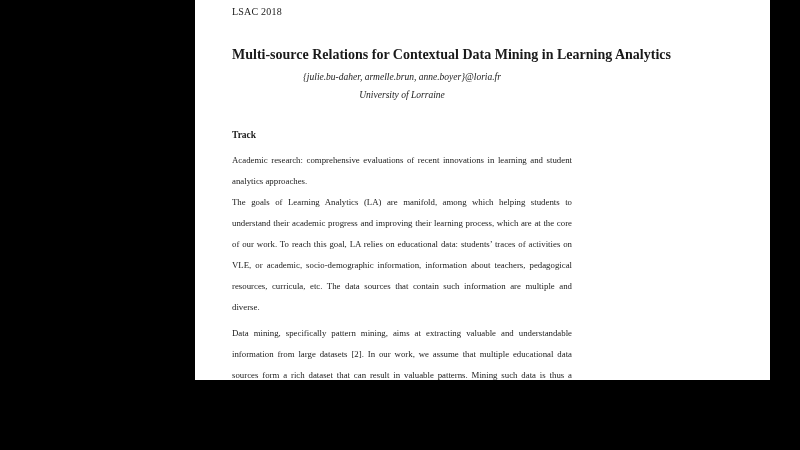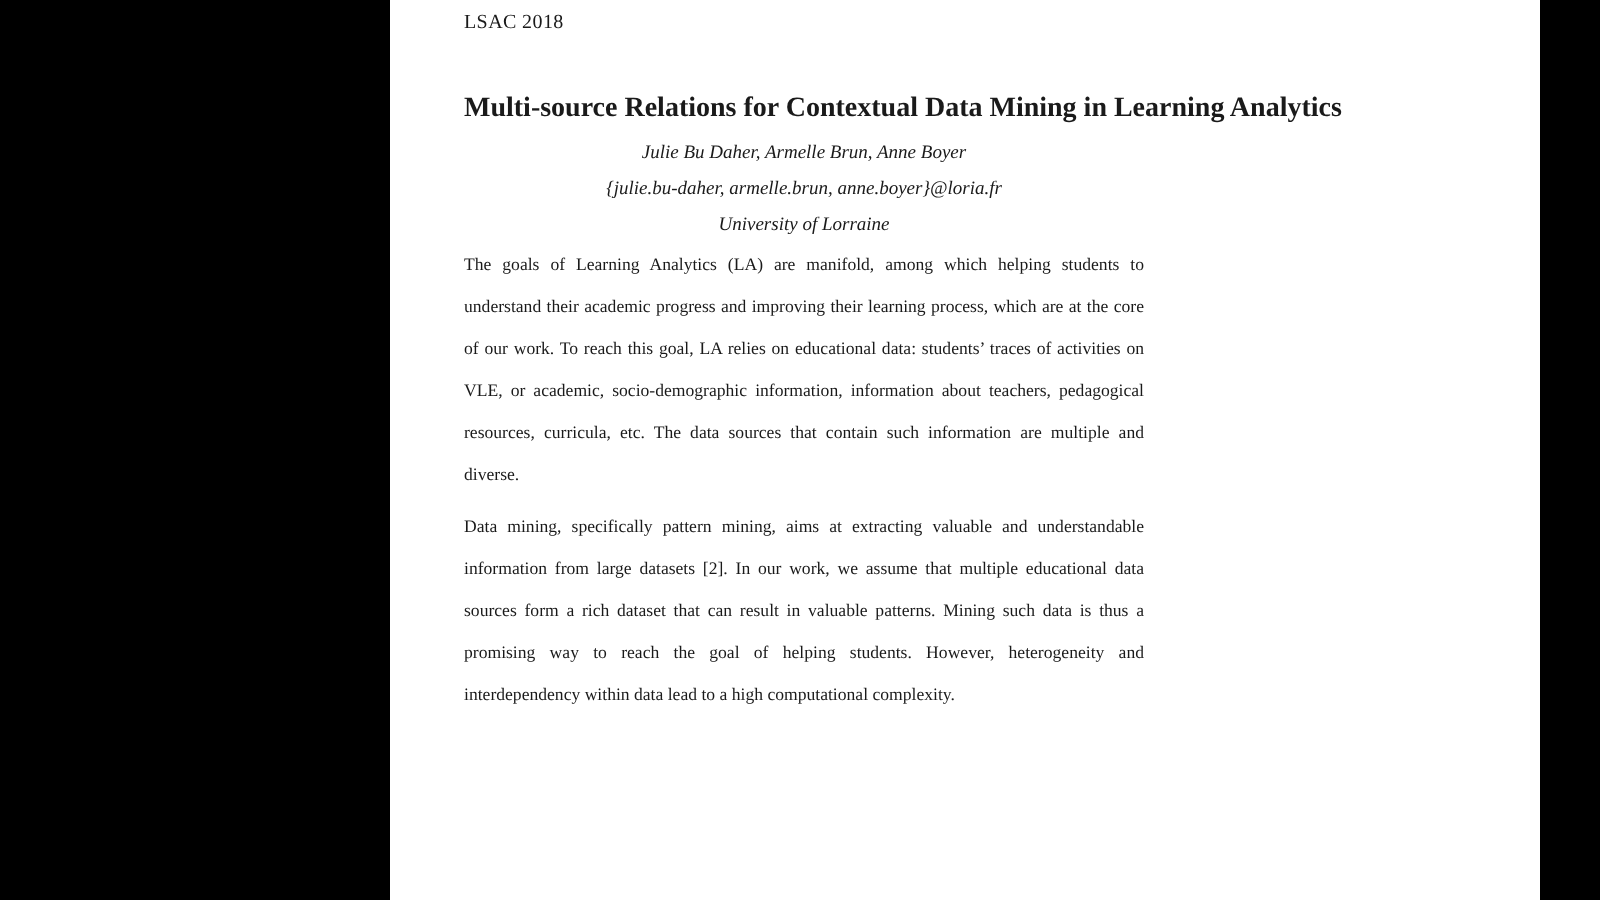--- a/index.html
+++ b/index.html
@@ -14,21 +14,21 @@
     position: relative;
     width: 800px;
     height: 450px;
     background: #000;
   }
   .page {
     position: absolute;
     left: 195px;
     top: 0;
     width: 575px;
-    height: 450px;
+    height: 380px;
     background: #ffffff;
     color: #1a1a1a;
     font-family: "Liberation Serif", serif;
     overflow: hidden;
     box-sizing: border-box;
   }
   .content {
     padding: 5px 0 0 37px;
     width: 340px;
     box-sizing: content-box;
@@ -84,25 +84,28 @@
 <body>
 
 <div class="viewer">
   <div class="page">
     <div class="content">
 
       <div class="running-header">LSAC 2018</div>
 
       <div class="title-block">
         <div class="paper-title">Multi-source Relations for Contextual Data Mining in Learning Analytics</div>
-        <div class="author-line">Julie Bu Daher, Armelle Brun, Anne Boyer</div>
         <div class="author-line">{julie.bu-daher, armelle.brun, anne.boyer}@loria.fr</div>
         <div class="author-line">University of Lorraine</div>
       </div>
 
+      <div class="section">
+        <div class="section-heading heading-track">Track</div>
+        <p class="para">Academic research: comprehensive evaluations of recent innovations in learning and student analytics approaches.</p>
+      </div>
 
       <div class="section">
         <p class="para">The goals of Learning Analytics (LA) are manifold, among which helping students to understand their academic progress and improving their learning process, which are at the core of our work. To reach this goal, LA relies on educational data: students’ traces of activities on VLE, or academic, socio-demographic information, information about teachers, pedagogical resources, curricula, etc. The data sources that contain such information are multiple and diverse.</p>
         <p class="para">Data mining, specifically pattern mining, aims at extracting valuable and understandable information from large datasets [2]. In our work, we assume that multiple educational data sources form a rich dataset that can result in valuable patterns. Mining such data is thus a promising way to reach the goal of helping students. However, heterogeneity and interdependency within data lead to a high computational complexity.</p>
 
       </div>
 
     </div>
   </div>
 </div>

